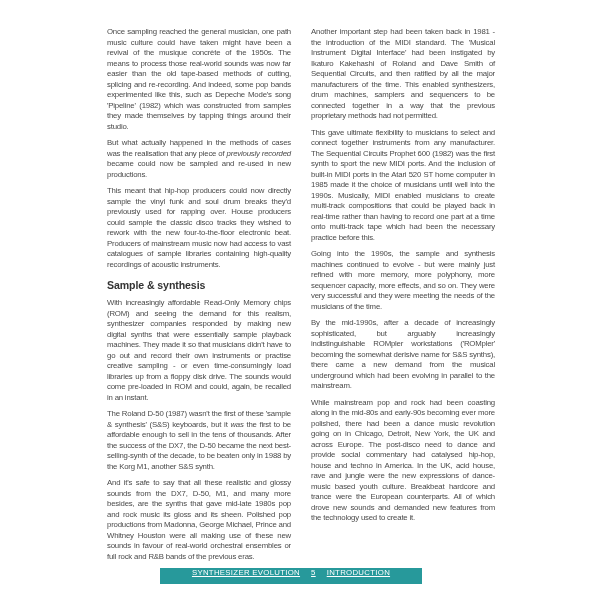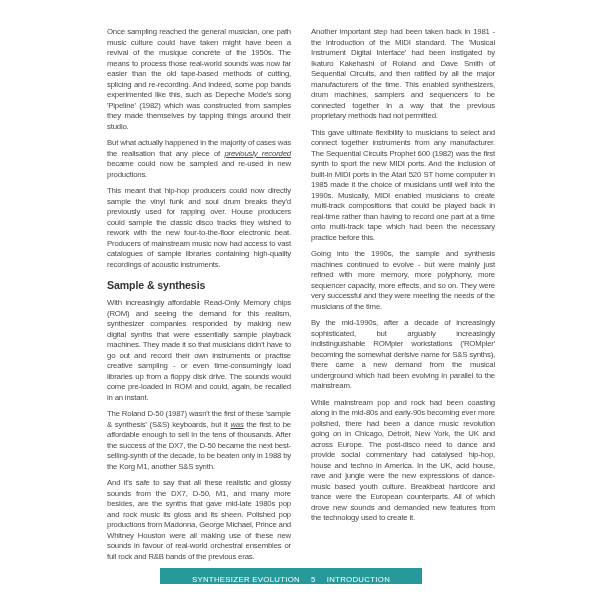--- a/index.html
+++ b/index.html
@@ -23,52 +23,53 @@
   }
   .col { width: 184px; }
   .col p {
     margin: 0 0 6px 0;
     font-size: 7.8px;
     line-height: 10.5px;
     letter-spacing: -0.2px;
     text-align: justify;
     color: #4a4a4a;
   }
-  .col p em { font-style: italic; text-decoration: underline; }
+  .col p em { font-style: italic; }
   .col h2 {
     margin: 9px 0 7px 0;
     font-size: 10.6px;
     line-height: 12px;
     font-weight: bold;
     color: #333333;
     letter-spacing: -0.1px;
   }
   .col h2:first-child { margin-top: 1px; }
   .footer-band {
     position: absolute;
     left: 160px; top: 568px;
     width: 262px; height: 16px;
     background: #27999b;
     color: #ffffff;
     display: flex;
-    align-items: flex-end;
+    align-items: flex-start;
     justify-content: center;
     font-size: 7.8px;
     letter-spacing: 0.3px;
+    text-decoration: underline;
   }
   .footer-band .sep { width: 11px; display: inline-block; }
 </style>
 </head>
 <body>
 
 <div class="page">
   <div class="cols">
     <section class="col">
       <p><span>Once sampling reached the general musician, one path music culture could have taken might have been a revival of the musique concrète of the 1950s. The means to process those real-world sounds was now far easier than the old tape-based methods of cutting, splicing and re-recording. And indeed, some pop bands experimented like this, such as Depeche Mode's song 'Pipeline' (1982) which was constructed from samples they made themselves by tapping things around their studio.</span></p>
-      <p><span>But what actually happened in the majority of cases was the realisation that any piece of </span><em>previously recorded</em><span> became could now be sampled and re-used in new productions.</span></p>
+      <p><span>But what actually happened in the methods of cases was the realisation that any piece of </span><em>previously recorded</em><span> became could now be sampled and re-used in new productions.</span></p>
       <p><span>This meant that hip-hop producers could now directly sample the vinyl funk and soul drum breaks they'd previously used for rapping over. House producers could sample the classic disco tracks they wished to rework with the new four-to-the-floor electronic beat. Producers of mainstream music now had access to vast catalogues of sample libraries containing high-quality recordings of acoustic instruments.</span></p>
       <h2>Sample &amp; synthesis</h2>
       <p><span>With increasingly affordable Read-Only Memory chips (ROM) and seeing the demand for this realism, synthesizer companies responded by making new digital synths that were essentially sample playback machines. They made it so that musicians didn't have to go out and record their own instruments or practise creative sampling - or even time-consumingly load libraries up from a floppy disk drive. The sounds would come pre-loaded in ROM and could, again, be recalled in an instant.</span></p>
       <p><span>The Roland D-50 (1987) wasn't the first of these 'sample &amp; synthesis' (S&amp;S) keyboards, but it </span><em>was</em><span> the first to be affordable enough to sell in the tens of thousands. After the success of the DX7, the D-50 became the next best-selling-synth of the decade, to be beaten only in 1988 by the Korg M1, another S&amp;S synth.</span></p>
       <p><span>And it's safe to say that all these realistic and glossy sounds from the DX7, D-50, M1, and many more besides, are the synths that gave mid-late 1980s pop and rock music its gloss and its sheen. Polished pop productions from Madonna, George Michael, Prince and Whitney Houston were all making use of these new sounds in favour of real-world orchestral ensembles or full rock and R&amp;B bands of the previous eras.</span></p>
     </section>
     <section class="col">
       <p><span>Another important step had been taken back in 1981 - the introduction of the MIDI standard. The 'Musical Instrument Digital Interface' had been instigated by Ikaturo Kakehashi of Roland and Dave Smith of Sequential Circuits, and then ratified by all the major manufacturers of the time. This enabled synthesizers, drum machines, samplers and sequencers to be connected together in a way that the previous proprietary methods had not permitted.</span></p>
       <p><span>This gave ultimate flexibility to musicians to select and connect together instruments from any manufacturer. The Sequential Circuits Prophet 600 (1982) was the first synth to sport the new MIDI ports. And the inclusion of built-in MIDI ports in the Atari 520 ST home computer in 1985 made it the choice of musicians until well into the 1990s. Musically, MIDI enabled musicians to create multi-track compositions that could be played back in real-time rather than having to record one part at a time onto multi-track tape which had been the necessary practice before this.</span></p>
       <p><span>Going into the 1990s, the sample and synthesis machines continued to evolve - but were mainly just refined with more memory, more polyphony, more sequencer capacity, more effects, and so on. They were very successful and they were meeting the needs of the musicians of the time.</span></p>

